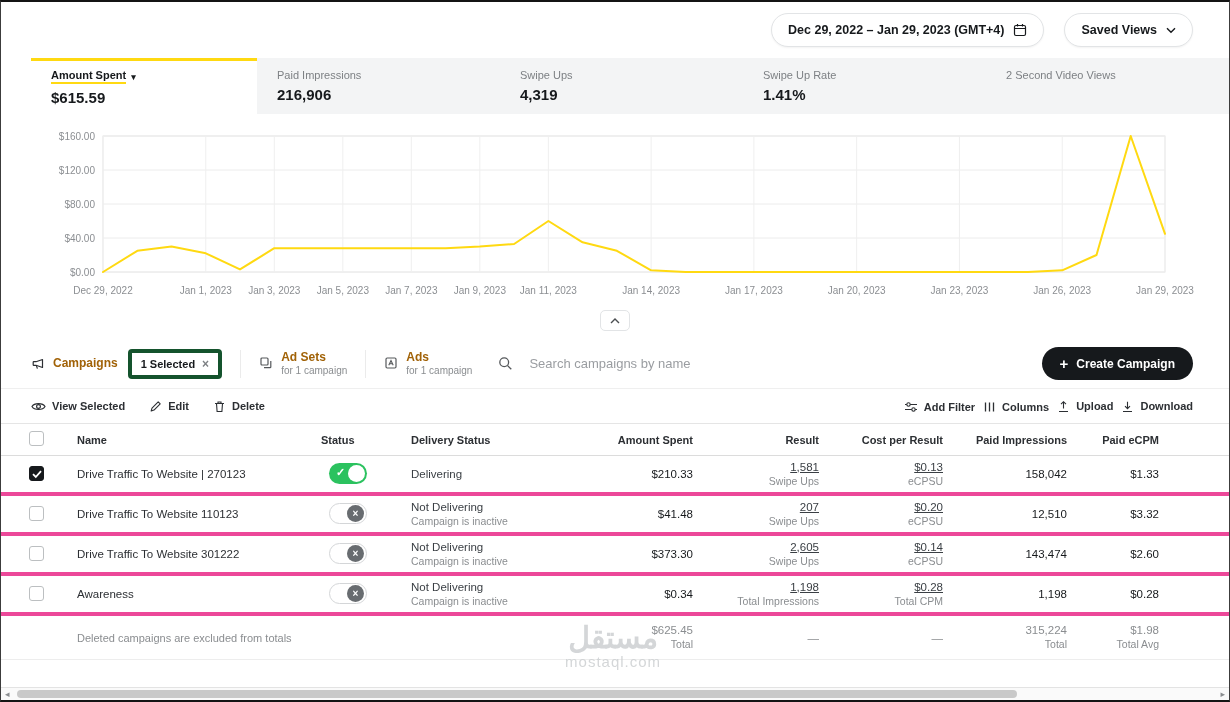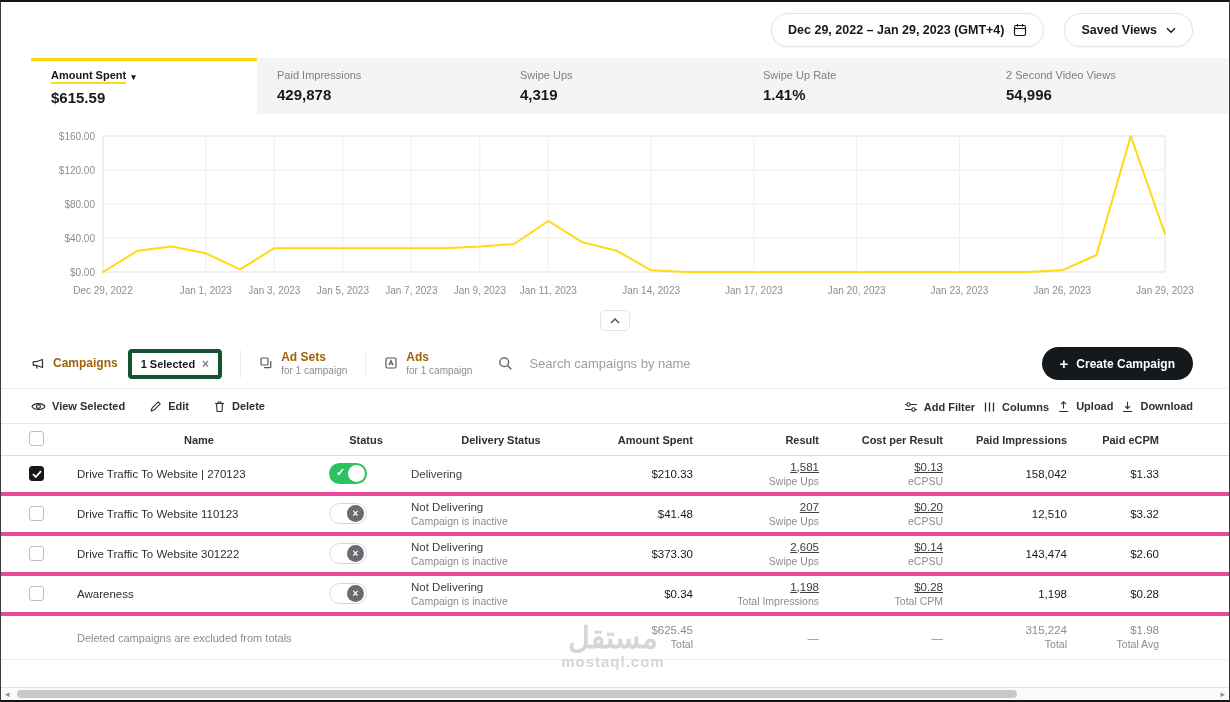--- a/index.html
+++ b/index.html
@@ -53,21 +53,21 @@
                  border-top: 1px solid #efefef; border-bottom: 1px solid #e5e5e5; }
   .action { display: flex; align-items: center; gap: 6px; font-size: 11px; font-weight: bold; color: #2c2f33;
             margin-right: 24px; cursor: pointer; }
   .actions-right { margin-left: auto; display: flex; gap: 8px; align-items: flex-end; }
   .actions-right .action { margin-right: 0; }
 
   
   .tbl-row { display: grid; grid-template-columns: 40px 252px 90px 180px 102px 126px 124px 124px 1fr;
              align-items: center; padding: 0 70px 0 28px; border-bottom: 4px solid #ec4899; height: 40px; font-size: 11.5px; }
   .tbl-head { height: 32px; border-bottom: 1px solid #dcdcdc; }
-  .th { font-size: 11px; font-weight: bold; color: #2c2f33; text-align: center; }
+  .th { font-size: 11px; font-weight: bold; color: #2c2f33; }
   .num { text-align: right; }
   .name-cell { padding-left: 8px; color: #2c2f33; cursor: pointer; }
   .cell-two { line-height: 1.3; }
   .dstat { color: #3a3f44; }
   .sub { font-size: 10.5px; color: #8a8d90; }
   .link-val { text-decoration: underline; color: #3a3f44; cursor: pointer; }
 
   .cb { display: inline-block; width: 15px; height: 15px; border: 1.5px solid #bcbfc1; border-radius: 3px;
         background: #fff; cursor: pointer; position: relative; }
   .cb.checked { background: #16191c; border-color: #16191c; }
@@ -84,21 +84,21 @@
   .t-mark { position: absolute; left: 7px; top: 3px; color: #fff; font-size: 11px; font-weight: bold; }
 
   .tbl-foot { height: 44px; border-bottom: 1px solid #ededed; color: #8a8d90; }
   .tbl-foot .num, .tbl-foot .sub { color: #8a8d90; }
   .foot-note { grid-column: 2 / 5; font-size: 11px; color: #8a8d90; padding-left: 8px; }
 
   
   .watermark { position: absolute; left: 50%; top: 618px; transform: translateX(-52%); text-align: center;
                color: #cdd0d2; opacity: .85; pointer-events: none; z-index: 5; }
   .watermark .ar { font-size: 30px; font-weight: bold; letter-spacing: 1px; }
-  .watermark .dom { font-size: 15px; letter-spacing: 1px; margin-top: -2px; font-weight: bold; }
+  .watermark .dom { font-size: 15px; letter-spacing: 1px; margin-top: -2px; }
 
   
   .hscroll { position: absolute; left: 0; right: 0; bottom: 0; height: 13px; background: #fafafa;
              border-top: 1px solid #e3e3e3; cursor: pointer; }
   .hthumb { position: absolute; left: 16px; top: 2px; width: 1000px; height: 8px; background: #c9c9c9; border-radius: 4px; }
   .harrow { position: absolute; top: 0; font-size: 9px; color: #8a8d90; line-height: 12px; }
   .harrow.l { left: 4px; } .harrow.r { right: 4px; }
 
   .ic { flex: none; }
 </style>
@@ -128,39 +128,38 @@
       <div class="metric-label">
         <span class="label-text">Amount Spent</span>
         <span class="caret">▾</span>
       </div>
       <div class="metric-value">$615.59</div>
     </div>
     <div class="metric">
       <div class="metric-label">
           <span>Paid Impressions</span>
         </div>
-      <div class="metric-value">429,878</div>
+      <div class="metric-value">216,906</div>
     </div>
     <div class="metric">
       <div class="metric-label">
           <span>Swipe Ups</span>
         </div>
       <div class="metric-value">4,319</div>
     </div>
     <div class="metric">
       <div class="metric-label">
           <span>Swipe Up Rate</span>
         </div>
       <div class="metric-value">1.41%</div>
     </div>
     <div class="metric">
       <div class="metric-label">
           <span>2 Second Video Views</span>
         </div>
-      <div class="metric-value">54,996</div>
     </div>
   </section>
 
   <section class="chart-wrap">
     <svg id="chart-svg" width="1180" height="180" viewBox="0 0 1180 180">
         <rect x="84" y="10" width="1062" height="136" fill="none" stroke="#e6e6e6"></rect>
         <line x1="84" y1="146" x2="1146" y2="146" stroke="#ececec"></line>
         <text x="76" y="149.5" text-anchor="end" font-size="10" fill="#8b8e92">$0.00</text>
         <line x1="84" y1="112" x2="1146" y2="112" stroke="#ececec"></line>
         <text x="76" y="115.5" text-anchor="end" font-size="10" fill="#8b8e92">$40.00</text>

